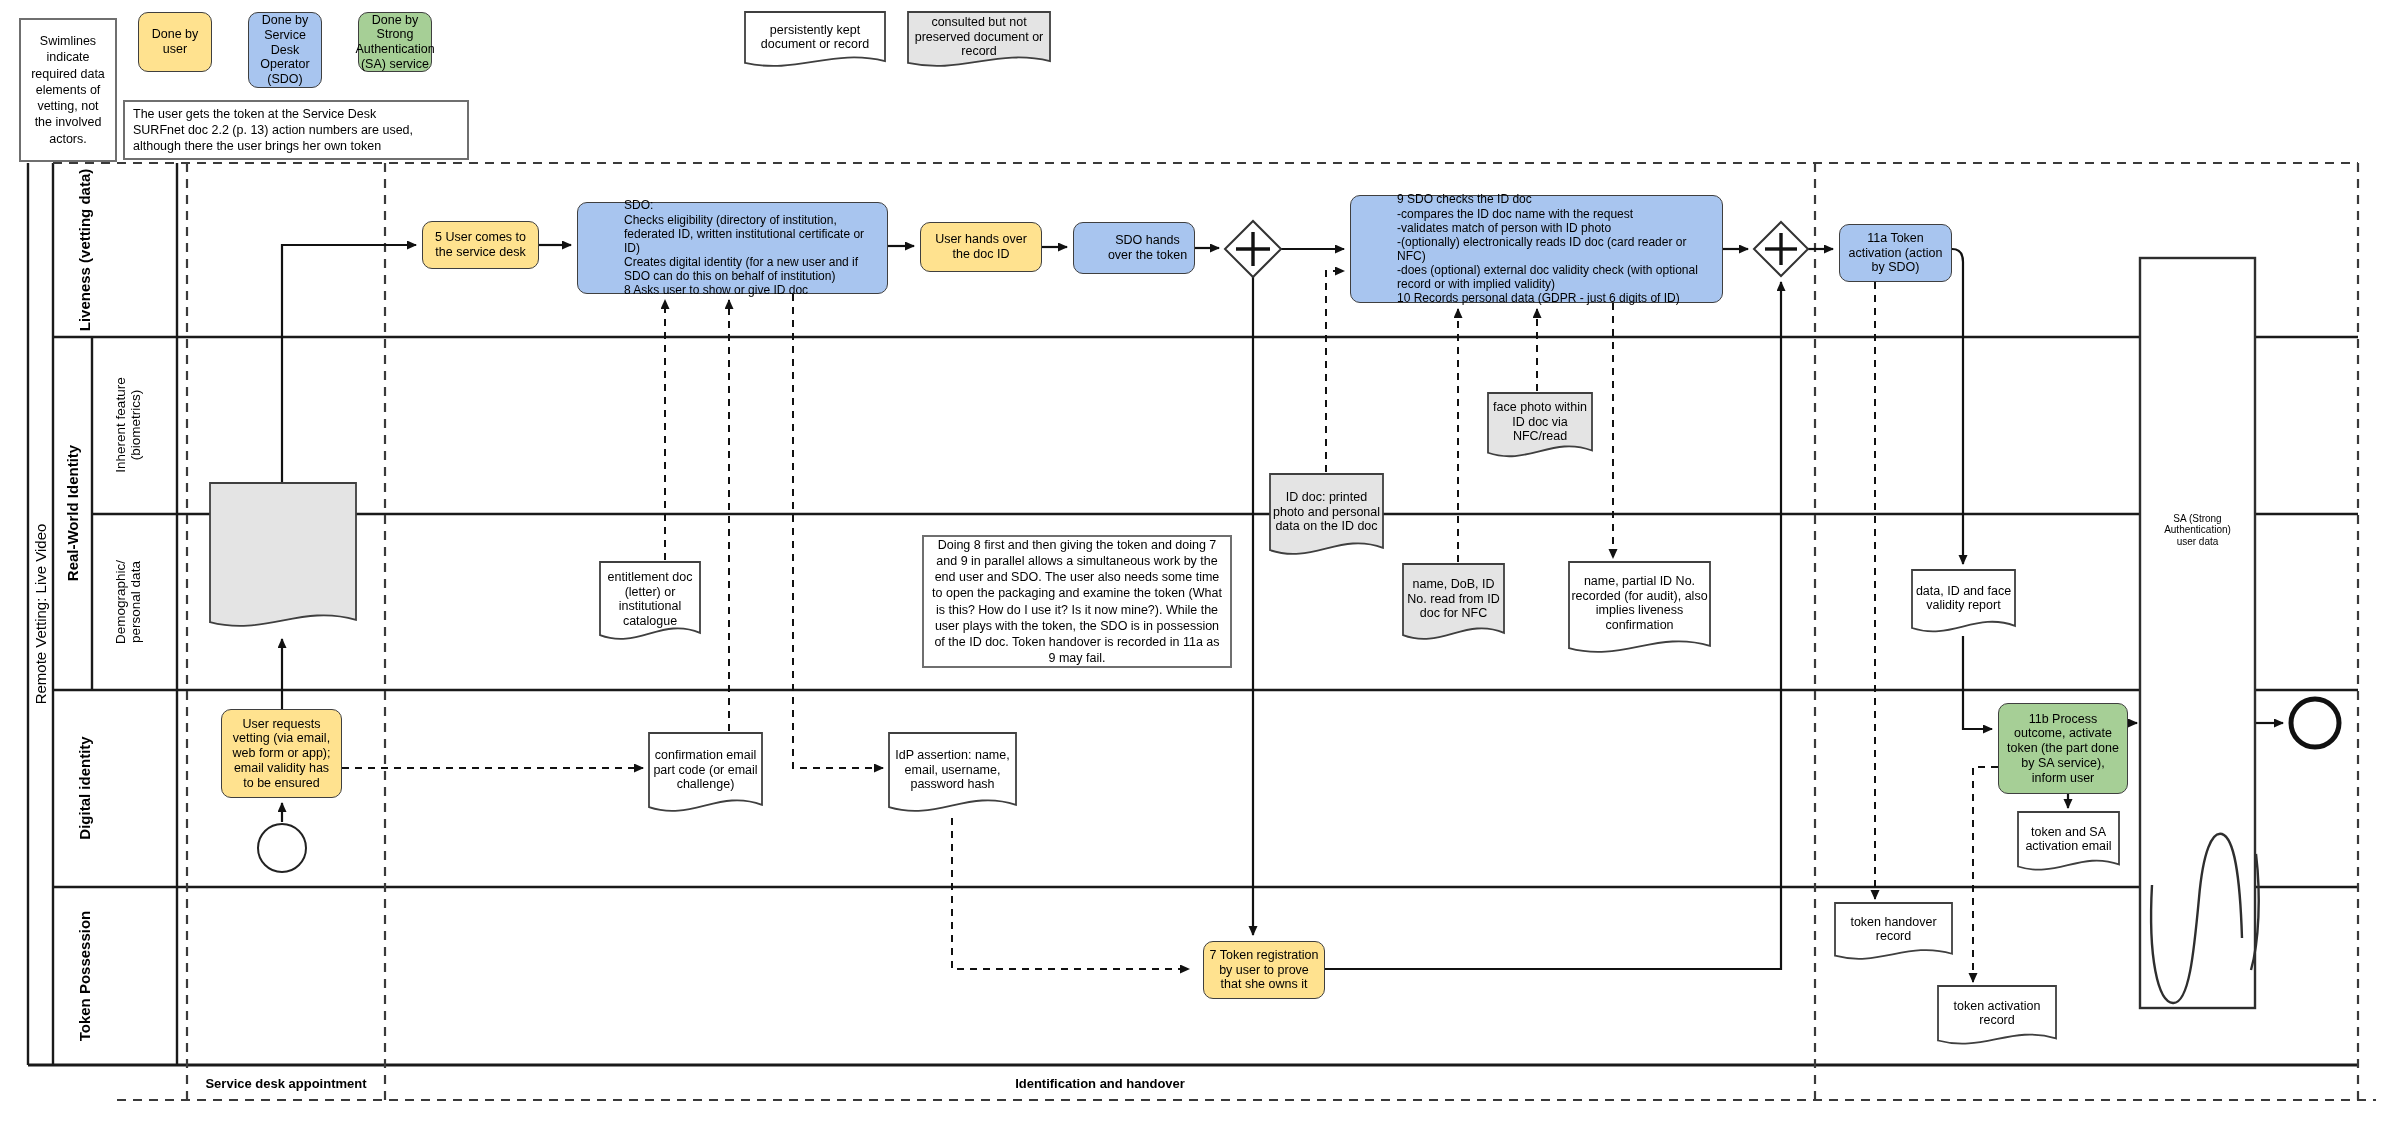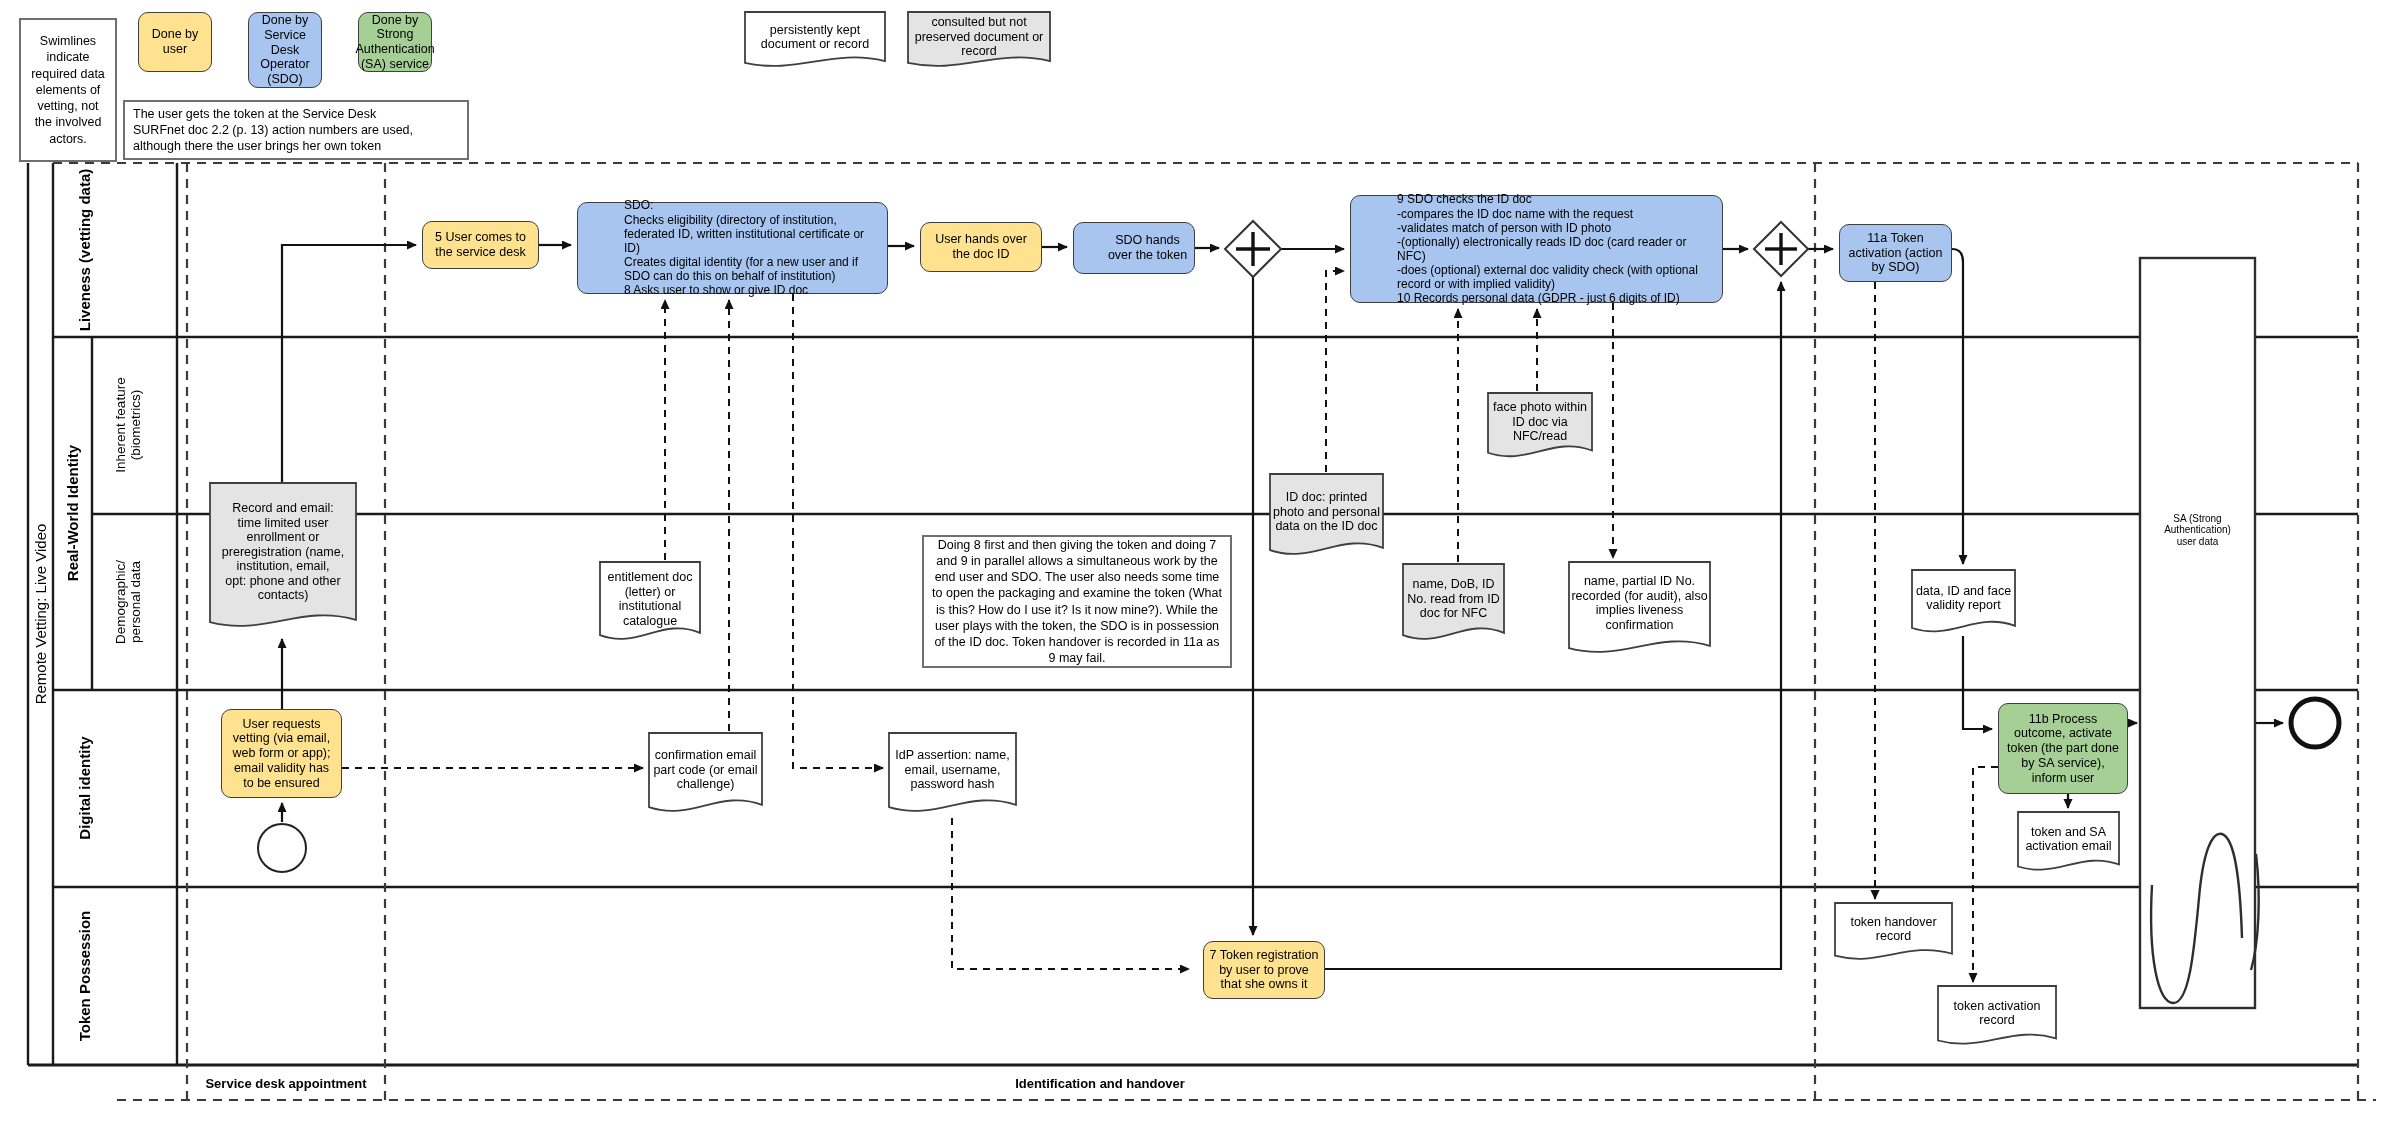--- a/index.html
+++ b/index.html
@@ -164,23 +164,20 @@
 -(optionally) electronically reads ID doc (card reader or NFC)
 -does (optional) external doc validity check (with optional record or with implied validity)
 10 Records personal data (GDPR - just 6 digits of ID)</div>
   <div class="task blue" style="left:1839px;top:224px;width:113px;height:58px;">11a Token activation (action by SDO)</div>
   <div class="task yellow" style="left:221px;top:709px;width:121px;height:89px;">User requests vetting (via email, web form or app); email validity has to be ensured</div>
   <div class="task yellow" style="left:1195px;top:941px;width:122px;height:58px;margin-left:8px;">7 Token registration by user to prove that she owns it</div>
   <div class="task green" style="left:1998px;top:703px;width:130px;height:91px;">11b Process outcome, activate token (the part done by SA service), inform user</div>
 
   <div class="note" style="left:922px;top:535px;width:310px;height:133px;">Doing 8 first and then giving the token and doing 7 and 9 in parallel allows a simultaneous work by the end user and SDO. The user also needs some time to open the packaging and examine the token (What is this? How do I use it? Is it now mine?). While the user plays with the token, the SDO is in possession of the ID doc. Token handover is recorded in 11a as 9 may fail.</div>
 
-  <div class="doc-label" style="left:213px;top:488px;width:140px;height:128px;">Record and email:
-time limited user enrollment or preregistration (name, institution, email,
-opt: phone and other contacts)</div>
   <div class="doc-label" style="left:602px;top:567px;width:96px;height:64px;">entitlement doc (letter) or institutional catalogue</div>
   <div class="doc-label" style="left:651px;top:738px;width:109px;height:64px;">confirmation email part code (or email challenge)</div>
   <div class="doc-label" style="left:891px;top:738px;width:123px;height:64px;">IdP assertion: name, email, username, password hash</div>
   <div class="doc-label" style="left:1272px;top:479px;width:109px;height:66px;">ID doc: printed photo and personal data on the ID doc</div>
   <div class="doc-label" style="left:1490px;top:396px;width:100px;height:52px;">face photo within ID doc via NFC/read</div>
   <div class="doc-label" style="left:1405px;top:568px;width:97px;height:62px;">name, DoB, ID No. read from ID doc for NFC</div>
   <div class="doc-label" style="left:1571px;top:566px;width:137px;height:74px;">name, partial ID No. recorded (for audit), also implies liveness confirmation</div>
   <div class="doc-label" style="left:1914px;top:573px;width:99px;height:50px;">data, ID and face validity report</div>
   <div class="doc-label" style="left:2020px;top:815px;width:97px;height:48px;">token and SA activation email</div>
   <div class="doc-label" style="left:1837px;top:906px;width:113px;height:46px;">token handover record</div>

